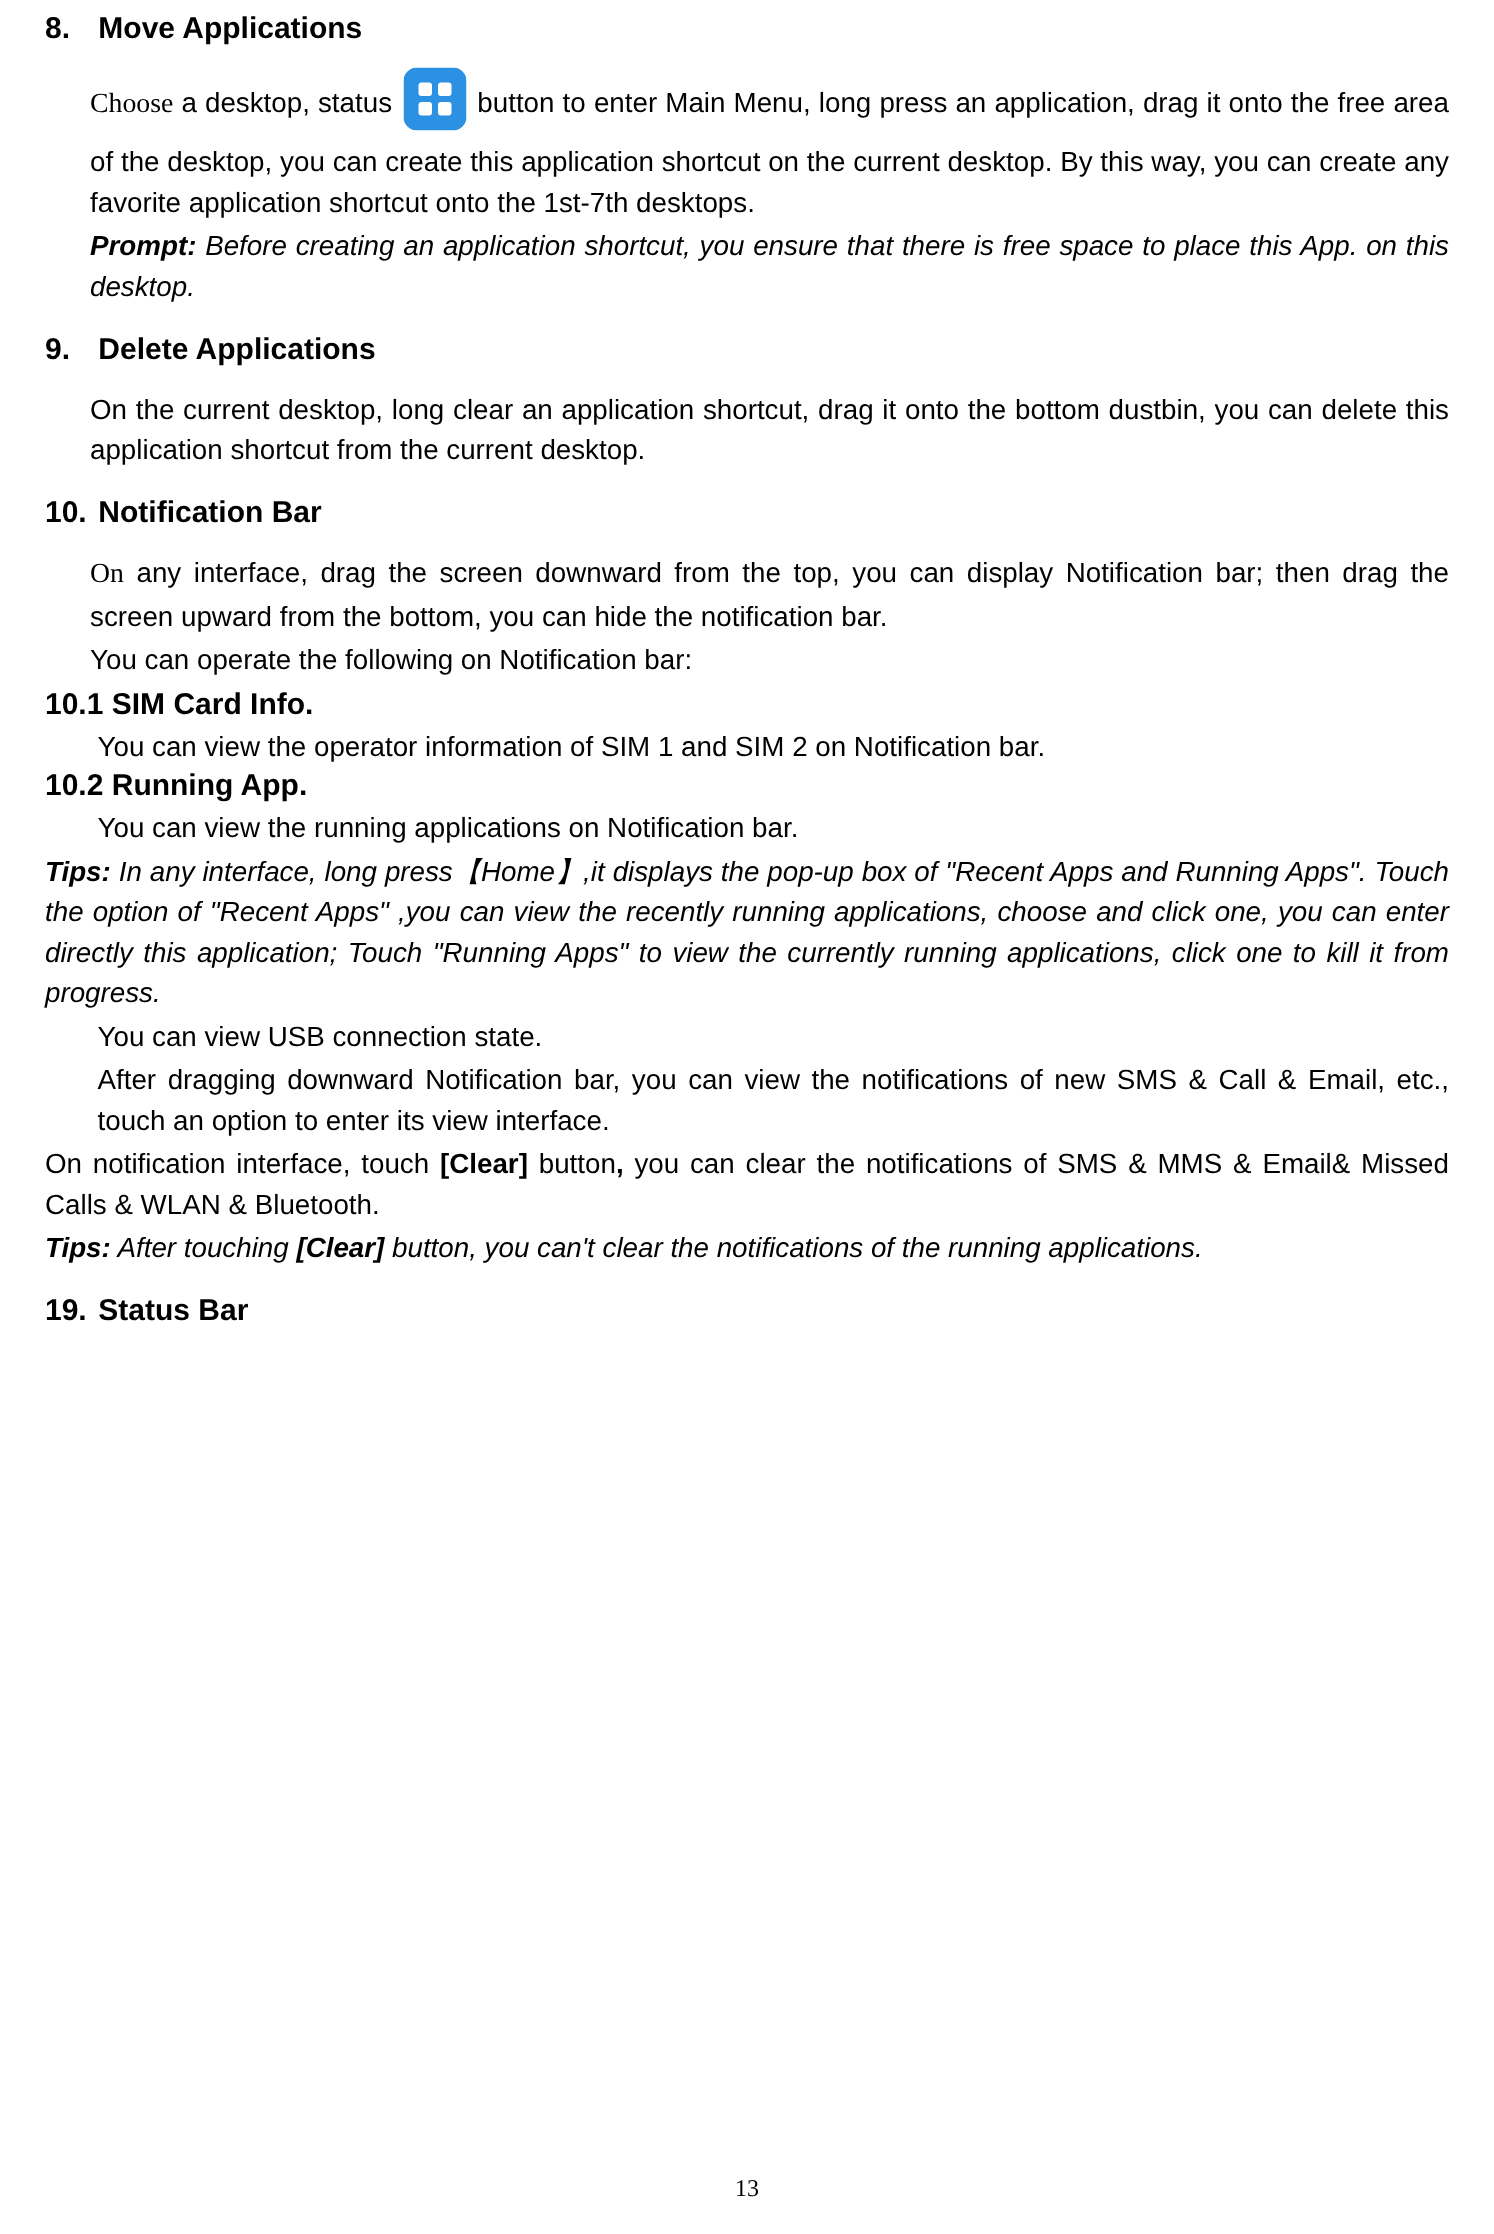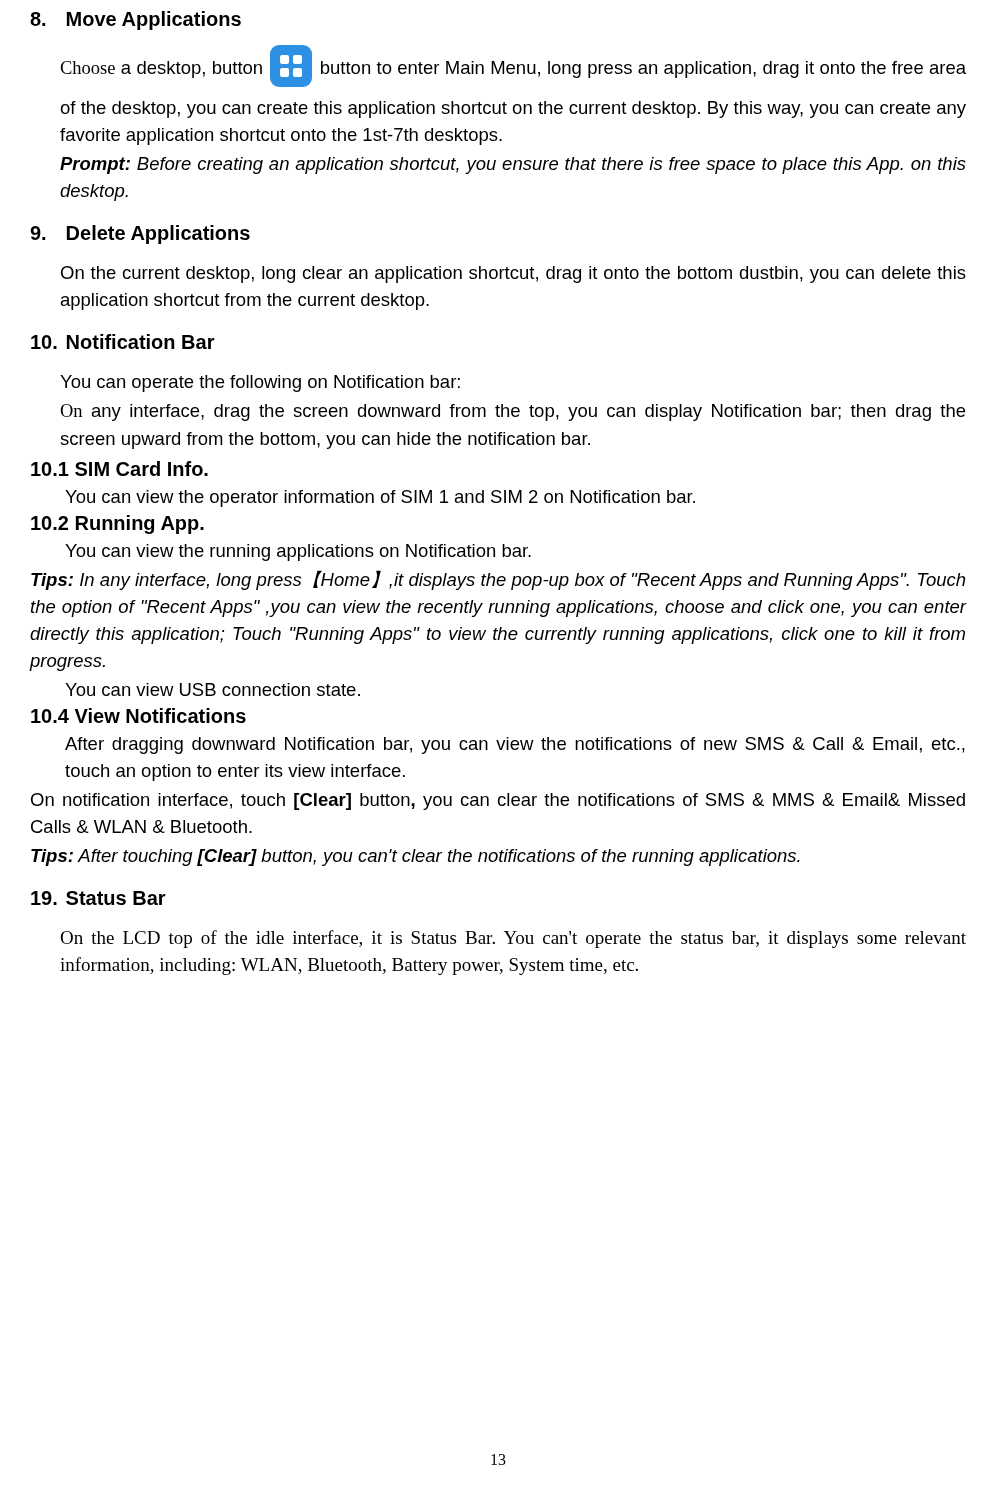--- a/index.html
+++ b/index.html
@@ -66,21 +66,21 @@
 <body>
 
 <div class="page">
 
   <div class="section-heading">
     <span class="num">8.</span>
     <span>Move Applications</span>
   </div>
   <div class="indent para">
     <p class="body-line">
-      <span class="serif" style="font-family:'Times New Roman',Times,serif;">Choose</span><span> a desktop, button </span><span class="icon-wrap"><svg width="42" height="42" viewBox="0 0 42 42">
+      <span class="serif" style="font-family:'Times New Roman',Times,serif;">Choose</span><span> a desktop, status </span><span class="icon-wrap"><svg width="42" height="42" viewBox="0 0 42 42">
         <rect x="0" y="0" width="42" height="42" rx="9" fill="#2C91E3"></rect>
         <rect x="10" y="10" width="9" height="9" rx="2" fill="#ffffff"></rect>
         <rect x="23" y="10" width="9" height="9" rx="2" fill="#ffffff"></rect>
         <rect x="10" y="23" width="9" height="9" rx="2" fill="#ffffff"></rect>
         <rect x="23" y="23" width="9" height="9" rx="2" fill="#ffffff"></rect>
       </svg></span><span> button to enter Main Menu, long press an application, drag it onto the free area of the desktop, you can create this application shortcut on the current desktop. By this way, you can create any favorite application shortcut onto the 1st-7th desktops.</span>
     </p>
     <p class="body-line italic">
       <span class="bold">Prompt:</span><span> Before creating an application shortcut, you ensure that there is free space to place this App. on this desktop.</span>
     </p>
@@ -92,48 +92,44 @@
   </div>
   <div class="indent para">
     <p class="body-line">On the current desktop, long clear an application shortcut, drag it onto the bottom dustbin, you can delete this application shortcut from the current desktop.</p>
   </div>
 
   <div class="section-heading" style="margin-top:18px;">
     <span class="num">10.</span>
     <span>Notification Bar</span>
   </div>
   <div class="indent" style="margin-bottom:6px;">
-    <p class="body-line">You can operate the following on Notification bar:</p>
     <p class="body-line">
       <span style="font-family:'Times New Roman',Times,serif;">On</span><span> any interface, drag the screen downward from the top, you can display Notification bar; then drag the screen upward from the bottom, you can hide the notification bar.</span>
     </p>
+    <p class="body-line">You can operate the following on Notification bar:</p>
   </div>
 
   <div class="sub-heading">10.1 SIM Card Info.</div>
   <p class="body-line indent" style="margin-left:35px;">You can view the operator information of SIM 1 and SIM 2 on Notification bar.</p>
 
   <div class="sub-heading">10.2 Running App.</div>
   <p class="body-line" style="margin-left:35px;">You can view the running applications on Notification bar.</p>
   <p class="body-line italic indent">
     <span class="bold">Tips:</span><span> In any interface, long press【Home】,it displays the pop-up box of "Recent Apps and Running Apps". Touch the option of "Recent Apps" ,you can view the recently running applications, choose and click one, you can enter directly this application; Touch "Running Apps" to view the currently running applications, click one to kill it from progress.</span>
   </p>
 
   <p class="body-line" style="margin-left:35px;">You can view USB connection state.</p>
 
-  <div class="sub-heading">10.4 View Notifications</div>
   <p class="body-line" style="margin-left:35px; margin-right:0;">After dragging downward Notification bar, you can view the notifications of new SMS &amp; Call &amp; Email, etc., touch an option to enter its view interface.</p>
   <p class="body-line indent">
     <span>On notification interface, touch </span><span class="bold">[Clear]</span><span> button</span><span class="bold">,</span><span> you can clear the notifications of SMS &amp; MMS &amp; Email&amp; Missed Calls &amp; WLAN &amp; Bluetooth.</span>
   </p>
   <p class="body-line italic indent" style="margin-bottom:16px;">
     <span class="bold">Tips:</span><span> After touching </span><span class="bold">[Clear]</span><span> button, you can't clear the notifications of the running applications.</span>
   </p>
 
   <div class="section-heading" style="margin-top:18px;">
     <span class="num">19.</span>
     <span>Status Bar</span>
   </div>
-  <div class="indent para">
-    <p class="body-line serif">On the LCD top of the idle interface, it is Status Bar. You can't operate the status bar, it displays some relevant information, including: WLAN, Bluetooth, Battery power, System time, etc.</p>
-  </div>
 
   <div class="page-number">13</div>
 </div>
 
 </body></html>

